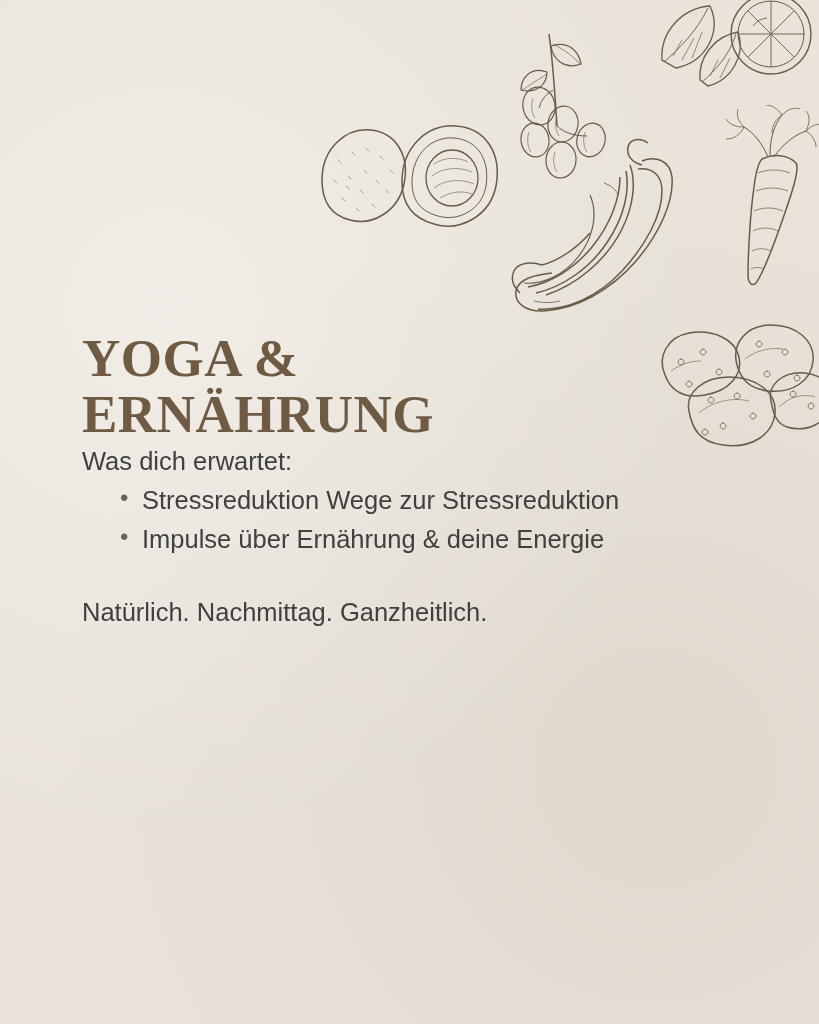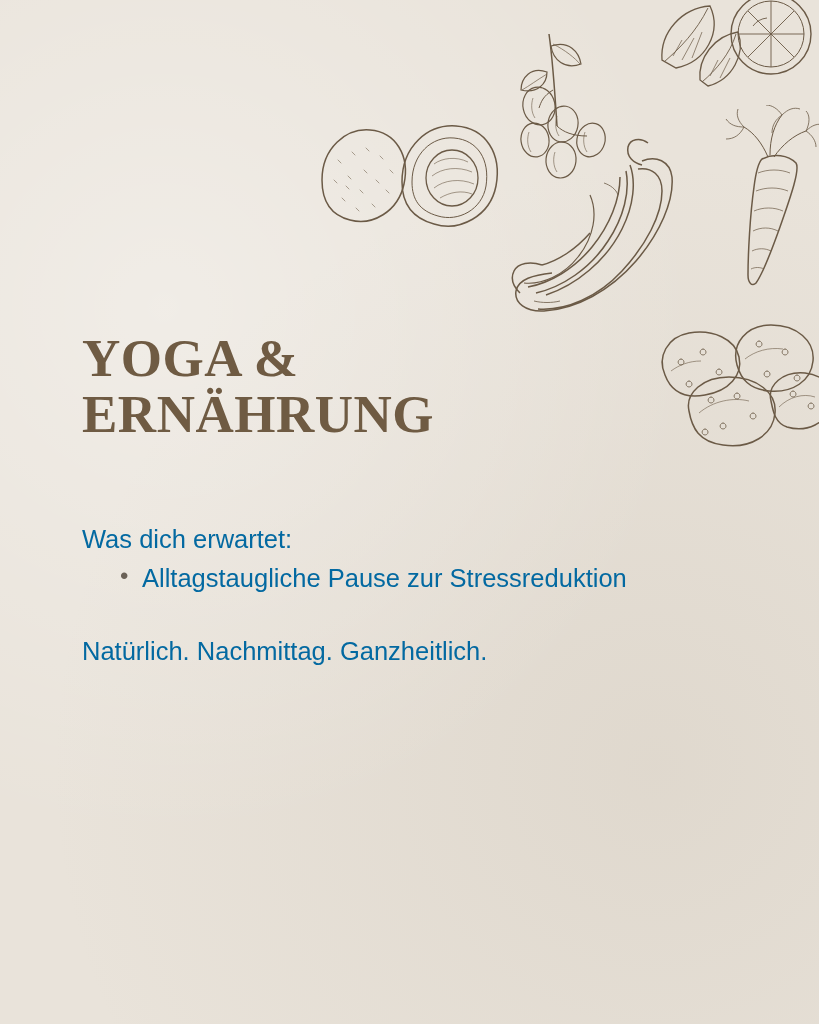--- a/index.html
+++ b/index.html
@@ -53,22 +53,21 @@
     color: #6f5b43;
     font-family: "Liberation Serif", serif;
     font-weight: bold;
     font-size: 53px;
     line-height: 1.06;
     letter-spacing: 0.5px;
     margin: 0;
     white-space: pre-line;
   }
   .body-block {
-    margin-top: 78px;
-    color: #0369a1;
+    color: #404040;
     font-size: 25.5px;
     line-height: 1.52;
   }
   .lead {
     margin: 0;
   }
   .bullets {
     list-style: none;
     margin: 0;
     padding: 0 0 0 38px;
@@ -264,20 +263,21 @@
 
   </div>
 
   <div class="content">
     <h1 class="title">YOGA &amp;
 ERNÄHRUNG</h1>
 
     <div class="body-block">
       <p class="lead">Was dich erwartet:</p>
       <ul class="bullets">
-        <li>Alltagstaugliche Pause zur Stressreduktion</li>
+        <li>Stressreduktion Wege zur Stressreduktion</li>
+        <li>Impulse über Ernährung &amp; deine Energie</li>
       </ul>
 
       <p class="spacer-line">Natürlich. Nachmittag. Ganzheitlich.</p>
 
     </div>
   </div>
 </div>
 
 </body></html>

